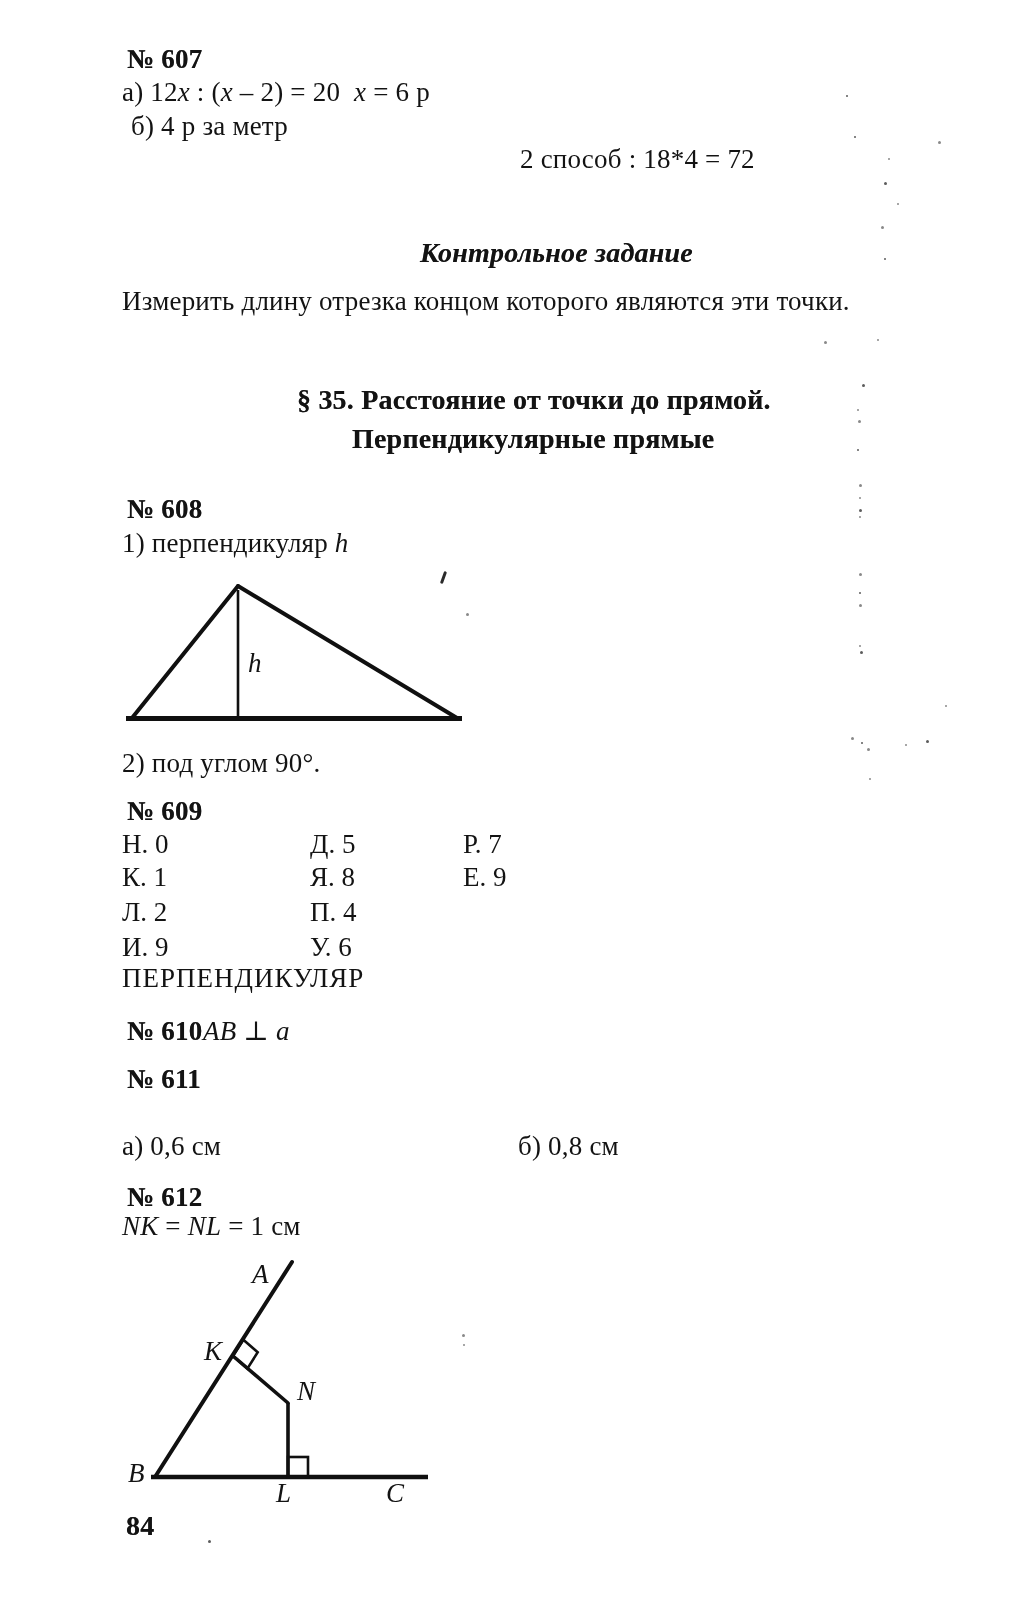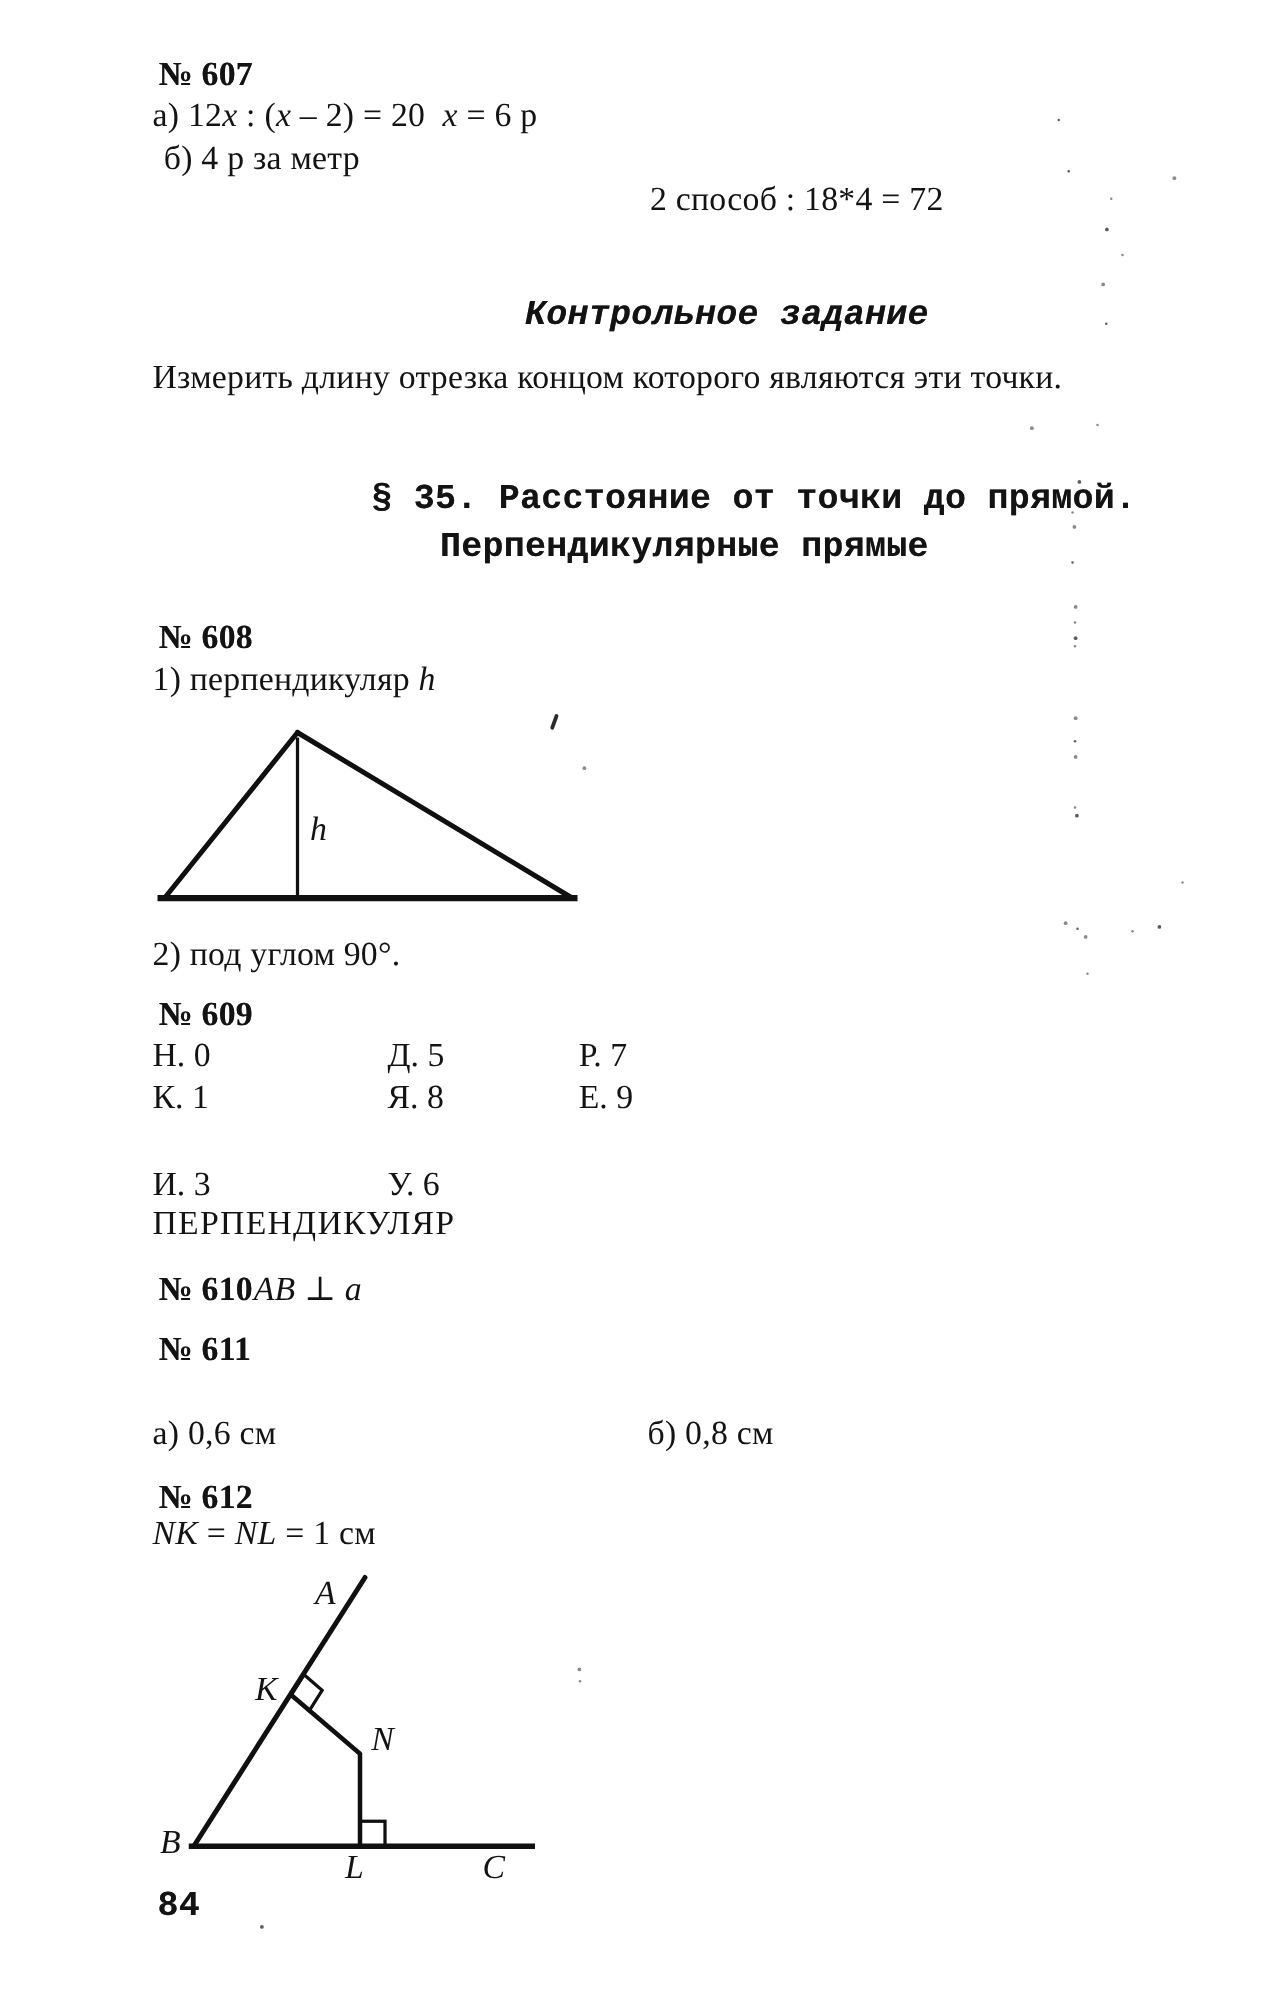--- a/index.html
+++ b/index.html
@@ -3,21 +3,21 @@
 <meta charset="utf-8">
 <style>
   html,body{margin:0;padding:0;background:#e8e8e8;}
   #page{
     position:relative;width:1028px;height:1600px;background:#ffffff;
     font-family:"Liberation Serif","DejaVu Serif",serif;
     color:#131313;overflow:hidden;margin:0 auto;
   }
   .abs{position:absolute;white-space:pre;line-height:1.12;letter-spacing:.2px;}
   .fs27{font-size:27px;}
-  .fs28{font-size:28px;font-family:Liberation Mono, monospace;}
+  .fs28{font-size:28px;}
   .b{font-weight:700;}
   .i{font-style:italic;}
   .soft{text-shadow:0 0 .5px rgba(0,0,0,.6);}
   .row609{position:absolute;left:122px;width:480px;height:34px;}
   .row609 .c1{position:absolute;left:0;top:0;}
   .row609 .c2{position:absolute;left:188px;top:0;}
   .row609 .c3{position:absolute;left:341px;top:0;}
   svg line, svg polygon, svg rect{stroke:#101010;}
   .noise-dot{position:absolute;background:#4a4a4a;border-radius:50%;}
   .slash-mark{position:absolute;width:3px;height:13px;background:#2b2b2b;transform:rotate(20deg);border-radius:2px;}
@@ -55,22 +55,27 @@
   <div class="row609 fs27" style="top:829px">
     <span class="c1">Н. 0</span>
     <span class="c2">Д. 5</span>
     <span class="c3">Р. 7</span>
   </div>
   <div class="row609 fs27" style="top:862px">
     <span class="c1">К. 1</span>
     <span class="c2">Я. 8</span>
     <span class="c3">Е. 9</span>
   </div>
+  <div class="row609 fs27" style="top:897px">
+    <span class="c1">Л. 2</span>
+    <span class="c2">П. 4</span>
+    <span class="c3"></span>
+  </div>
   <div class="row609 fs27" style="top:932px">
-    <span class="c1">И. 3</span>
+    <span class="c1">И. 9</span>
     <span class="c2">У. 6</span>
     <span class="c3"></span>
   </div>
   <div class="abs fs27" style="left:122px;top:963px;letter-spacing:1px">ПЕРПЕНДИКУЛЯР</div>
 
   <div class="abs fs27 b soft" style="left:127px;top:1016px">№ 610</div>
   <div class="abs fs27" style="left:203px;top:1016px"><span class="i">AB</span><span> ⊥ </span><span class="i">a</span></div>
 
   <div class="abs fs27 b soft" style="left:127px;top:1064px">№ 611</div>
   <div class="abs fs27" style="left:122px;top:1131px">а) 0,6 см</div>

